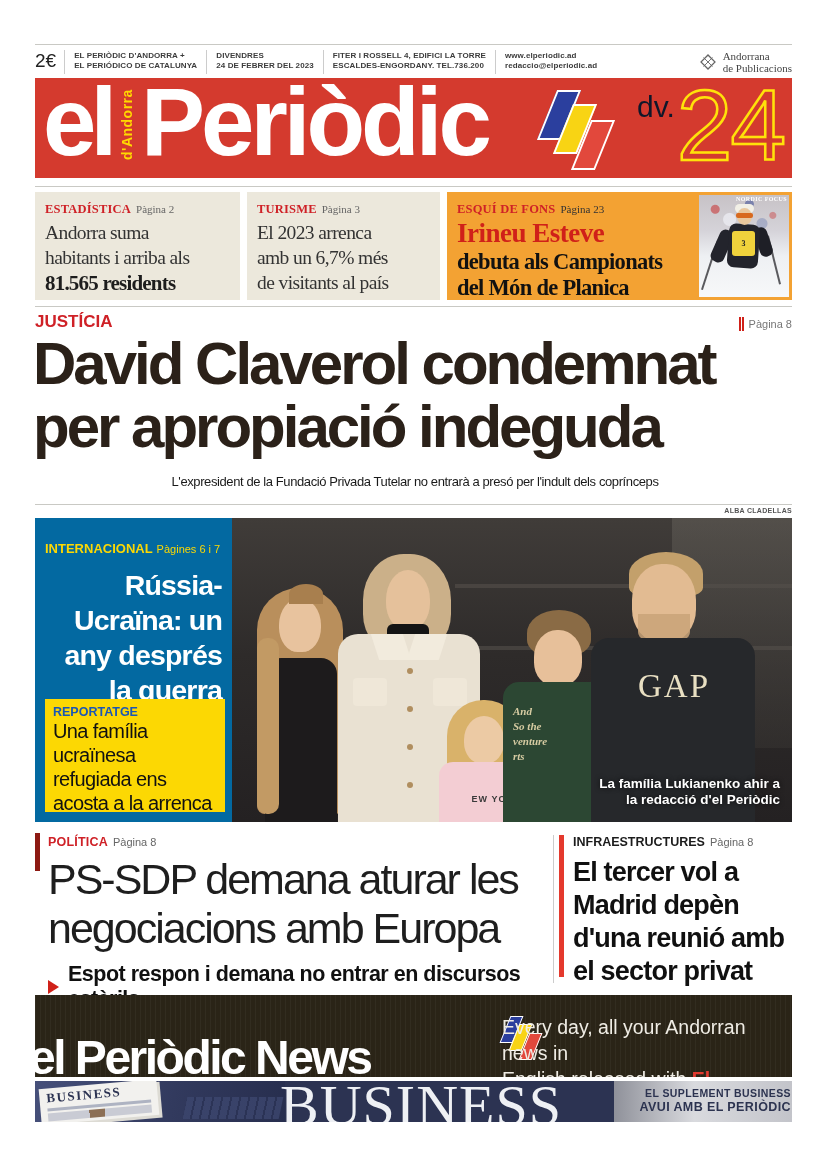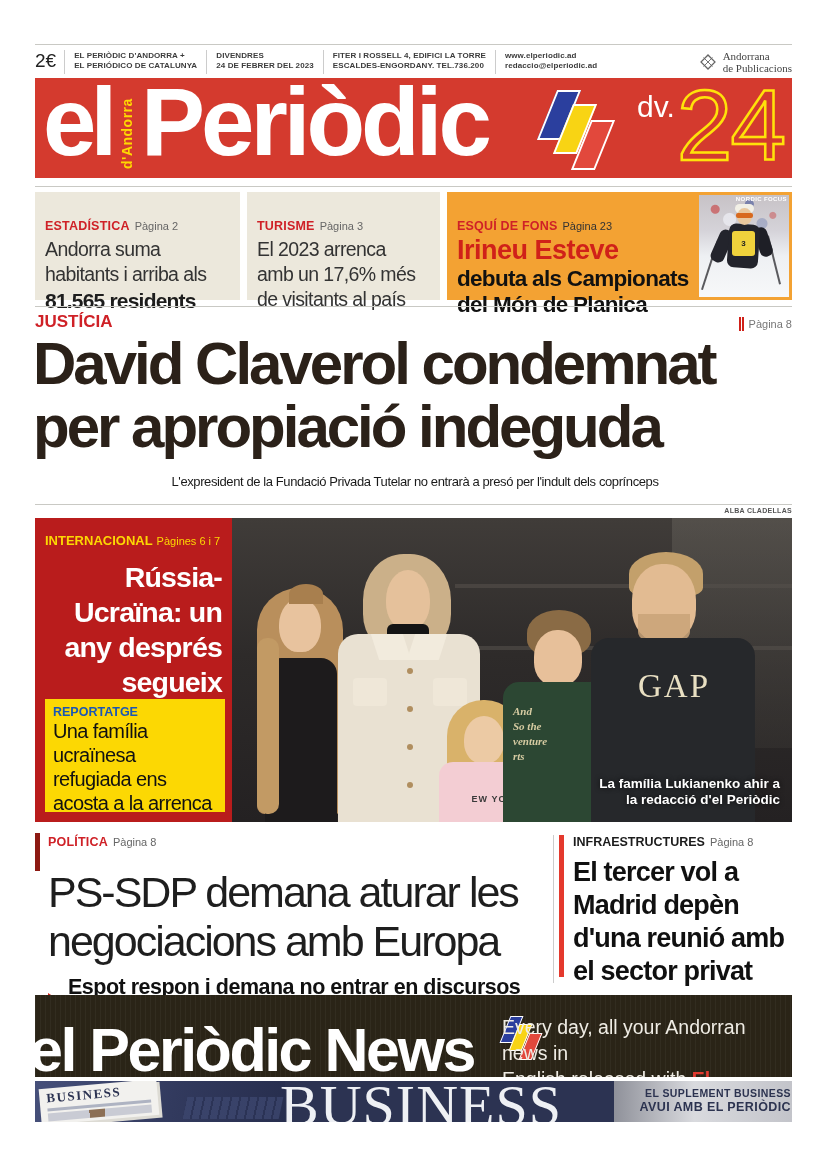--- a/index.html
+++ b/index.html
@@ -9,34 +9,34 @@
   .abs{position:absolute;}
   .rule{position:absolute;left:35px;width:757px;height:1px;background:#c9c9c4;}
 
   
   .topbar{position:absolute;left:35px;top:44px;width:757px;border-top:1px solid #c9c9c4;padding-top:5px;display:flex;align-items:flex-start;}
   .price{font-size:19px;color:#222;margin-right:8px;line-height:22px;}
   .tcol{font-size:8px;font-weight:bold;color:#3c3c3c;line-height:10px;letter-spacing:.1px;padding:1px 9px;border-left:1px solid #ccc;height:24px;}
   .publisher{margin-left:auto;display:flex;gap:6px;align-items:center;font-family:"Liberation Serif",serif;font-size:11px;color:#444;line-height:12px;}
 
   
-  .masthead{position:absolute;left:35px;top:78px;width:757px;height:100px;background:#d43a2e;overflow:hidden;}
+  .masthead{position:absolute;left:35px;top:78px;width:757px;height:100px;background:#d43a2e;overflow:hidden;text-align:right;}
   .mh-el{position:absolute;left:8px;top:-8px;font-size:96px;line-height:104px;font-weight:bold;color:#fff;letter-spacing:-6px;}
   .mh-vert{position:absolute;left:84px;top:11px;height:80px;writing-mode:vertical-rl;transform:rotate(180deg);color:#ffd900;font-weight:bold;font-size:14px;letter-spacing:.5px;}
   .mh-main{position:absolute;left:106px;top:-8px;font-size:96px;line-height:104px;font-weight:bold;color:#fff;letter-spacing:-4px;}
   .slash{position:absolute;width:24px;height:50px;transform:skewX(-22deg);border:2px solid #fff;}
   .sl-b{left:512px;top:12px;background:#2b3f9e;}
   .sl-y{left:528px;top:26px;background:#f8d414;}
   .sl-r{left:546px;top:42px;background:#e2483c;}
-  .mh-dv{position:absolute;left:602px;top:12px;font-size:30px;color:#ffffff;}
+  .mh-dv{position:absolute;left:602px;top:12px;font-size:30px;color:#0f172a;}
   .mh-24{position:absolute;right:8px;top:-6px;font-size:100px;line-height:106px;color:transparent;-webkit-text-stroke:2.5px #ffe20a;letter-spacing:-2px;}
 
   
   .teasers{position:absolute;left:35px;top:192px;width:757px;height:108px;display:flex;gap:7px;}
-  .teaser{background:#ece8dc;padding:24px 10px;position:relative;}
+  .teaser{background:#ece8dc;padding:7px 10px;position:relative;font-family:Liberation Serif, serif;}
   .t1{width:205px;} .t2{width:193px;} .t3{width:345px;background:#f3a233;}
   .kicker{font-size:12.5px;font-weight:bold;color:#cf2127;letter-spacing:.2px;}
   .pagel{font-size:11px;color:#666;margin-left:5px;font-weight:normal;}
   .t-line{font-size:19.5px;line-height:25px;color:#333;letter-spacing:-.6px;white-space:nowrap;}
   .t-first{margin-top:3px;}
   .t-bold{font-size:21px;line-height:27px;font-weight:bold;color:#1d1d1d;letter-spacing:-.8px;white-space:nowrap;}
   .t3 .pagel{color:#333;}
   .t3-title{font-size:27px;color:#d02119;margin-top:1px;letter-spacing:-.5px;font-weight:bold;}
   .t3-line{font-size:22.5px;line-height:26px;font-weight:bold;color:#111;letter-spacing:-.7px;white-space:nowrap;}
   .skier{position:absolute;right:3px;top:3px;width:90px;height:102px;overflow:hidden;
@@ -70,48 +70,48 @@
   .photo{position:absolute;left:35px;top:518px;width:757px;height:304px;background:#2b2827;overflow:hidden;}
   .ph-bg{position:absolute;inset:0;background:linear-gradient(180deg,#403c39 0%,#2e2b2a 45%,#242122 100%);}
   .ph-light{position:absolute;right:0;top:0;width:120px;height:230px;background:linear-gradient(180deg,#6a665f,#3a3734);opacity:.45;}
   .shelf{position:absolute;left:420px;right:0;height:4px;background:#55504b;opacity:.6;}
   .frame{position:absolute;width:34px;height:44px;background:#3f3b36;border:2px solid #55504b;}
   .frame i{position:absolute;inset:5px;display:block;}
   .f-green i{background:radial-gradient(circle at 50% 40%,#5d7a4a 0 6px,#303a2c 7px);}
   .f-red i{background:radial-gradient(circle at 50% 45%,#9c3b33 0 6px,#3a2c2a 7px);}
   .person{position:absolute;}
   
-  .bluebox{position:absolute;left:0;top:0;width:197px;height:304px;background:#b91c1c;padding:13px 10px;}
+  .bluebox{position:absolute;left:0;top:0;width:197px;height:304px;background:#0369a1;padding:21px 10px;}
   .bb-kicker{color:#fcd803;font-size:13px;font-weight:bold;}
   .bb-pages{color:#fcd803;font-size:11px;font-weight:normal;margin-left:4px;}
   .bb-line{color:#fff;font-size:28.5px;line-height:35px;font-weight:bold;letter-spacing:-.8px;white-space:nowrap;}
   .bb-head{margin-top:11px;text-align:right;}
   .yellowbox{position:absolute;left:10px;top:181px;width:180px;height:113px;background:#fcd803;padding:6px 8px;}
   .yb-kicker{color:#1b57b4;font-size:12.5px;font-weight:bold;}
   .yb-line{color:#111;font-size:20px;line-height:24px;letter-spacing:-.6px;white-space:nowrap;}
   .caption{position:absolute;right:12px;bottom:14px;width:225px;text-align:right;color:#fff;font-size:13.5px;line-height:16px;font-weight:bold;text-shadow:0 0 5px rgba(0,0,0,.8);}
 
   
   .maroon-bar{position:absolute;left:35px;top:833px;width:5px;height:38px;background:#8d1a13;}
   .story-left{position:absolute;left:48px;top:832px;width:505px;}
-  .sl-head{font-size:43px;line-height:49px;color:#1e1e1e;letter-spacing:-2px;margin-top:18px;white-space:nowrap;}
+  .sl-head{font-size:43px;line-height:49px;color:#1e1e1e;letter-spacing:-2px;margin-top:5px;white-space:nowrap;}
   .sl-bullet{margin-top:9px;display:flex;align-items:center;gap:9px;}
   .tri{width:0;height:0;border-left:11px solid #d02119;border-top:7px solid transparent;border-bottom:7px solid transparent;}
   .sl-bullet-text{font-size:21.5px;font-weight:bold;color:#111;letter-spacing:-.5px;}
   .vdiv{position:absolute;left:553px;top:835px;width:1px;height:148px;background:#ccc;}
   .red-bar{position:absolute;left:559px;top:835px;width:5px;height:142px;background:#e4392d;}
   .story-right{position:absolute;left:573px;top:832px;width:222px;}
   .sr-kicker{font-size:12.5px;font-weight:bold;color:#1c1c1c;}
   .sr-line{font-size:27px;line-height:33px;font-weight:bold;color:#101010;letter-spacing:-.8px;margin-top:0;white-space:nowrap;}
   .sr-head{margin-top:6px;}
 
   
   .news{position:absolute;left:35px;top:995px;width:757px;height:82px;background:#2a2417;overflow:hidden;}
   .news-stripes{position:absolute;inset:0;background:repeating-linear-gradient(90deg,rgba(255,255,255,.04) 0 1px,transparent 1px 5px);}
-  .news-title{position:absolute;left:-6px;bottom:-8px;font-size:61px;font-weight:bold;color:#fff;letter-spacing:-2.5px;}
+  .news-title{position:absolute;left:-6px;bottom:-8px;font-size:48px;font-weight:bold;color:#fff;letter-spacing:-2.5px;}
   .nslash{position:absolute;width:13px;height:27px;transform:skewX(-22deg);border:1px solid #fff;}
   .ns-b{left:470px;bottom:34px;background:#2b3f9e;}
   .ns-y{left:479px;bottom:26px;background:#f8d414;}
   .ns-r{left:489px;bottom:17px;background:#e2483c;}
   .news-tag{position:absolute;right:8px;top:19px;width:282px;font-size:19.5px;line-height:26px;color:#efece4;}
   .news-brand{color:#e23b31;font-weight:bold;}
 
   
   .biz{position:absolute;left:35px;top:1081px;width:757px;height:41px;background:#2c3352;overflow:hidden;}
   .biz-img{position:absolute;left:0;top:0;width:250px;height:41px;background:linear-gradient(100deg,#46507a 0%,#323a5e 55%,#272e4e 100%);}
@@ -175,21 +175,21 @@
   <div class="teasers">
     <div class="teaser t1">
       <div><span class="kicker">ESTADÍSTICA</span><span class="pagel">Pàgina 2</span></div>
       <div class="t-line t-first">Andorra suma</div>
       <div class="t-line">habitants i arriba als</div>
       <div class="t-bold">81.565 residents</div>
     </div>
     <div class="teaser t2">
       <div><span class="kicker">TURISME</span><span class="pagel">Pàgina 3</span></div>
       <div class="t-line t-first">El 2023 arrenca</div>
-      <div class="t-line">amb un 17,6% més</div>
+      <div class="t-line">amb un 6,7% més</div>
       <div class="t-line">de visitants al país</div>
     </div>
     <div class="teaser t3">
       <div><span class="kicker">ESQUÍ DE FONS</span><span class="pagel">Pàgina 23</span></div>
       <div class="t3-title">Irineu Esteve</div>
       <div class="t3-line">debuta als Campionats</div>
       <div class="t3-line">del Món de Planica</div>
       <div class="skier">
         <span class="sk-credit">NORDIC FOCUS</span>
         <i class="sk-pole"></i>
@@ -277,20 +277,21 @@
       <div class="abs" style="left:556px;top:120px;width:164px;height:184px;background:#26282b;border-radius:18px 18px 0 0;"></div>
       <div class="abs" style="left:584px;top:150px;width:110px;text-align:center;font-family:'Liberation Serif',serif;font-weight:normal;font-size:33px;color:#e8dfc2;letter-spacing:2px;">GAP</div>
     </div>
 
     <div class="bluebox">
       <div><span class="bb-kicker">INTERNACIONAL</span><span class="bb-pages">Pàgines 6 i 7</span></div>
       <div class="bb-head">
         <div class="bb-line">Rússia-</div>
         <div class="bb-line">Ucraïna: un</div>
         <div class="bb-line">any després</div>
+        <div class="bb-line">la guerra</div>
         <div class="bb-line">segueix</div>
       </div>
       <div class="yellowbox">
         <div class="yb-kicker">REPORTATGE</div>
         <div class="yb-line">Una família</div>
         <div class="yb-line">ucraïnesa</div>
         <div class="yb-line">refugiada ens</div>
         <div class="yb-line">acosta a la arrenca</div>
       </div>
     </div>

